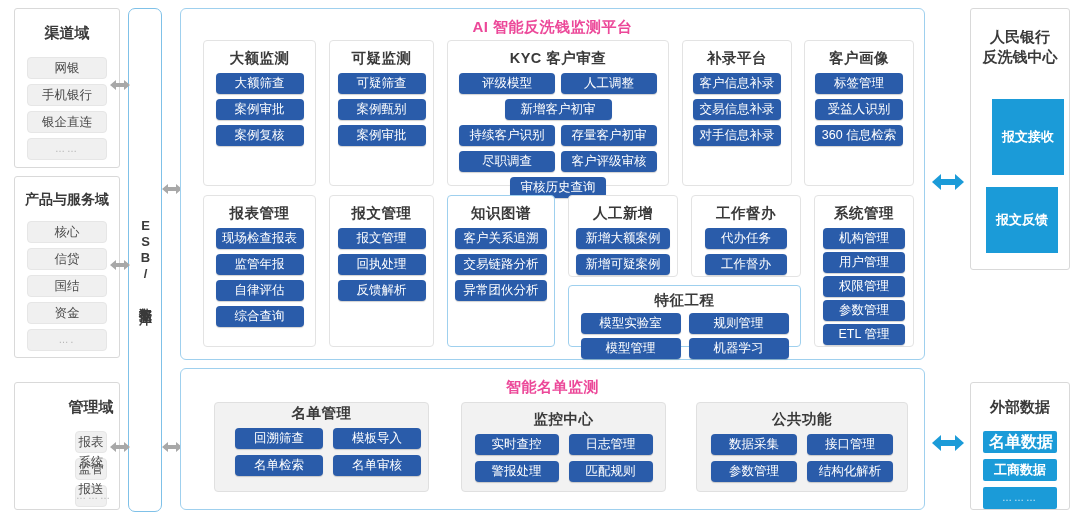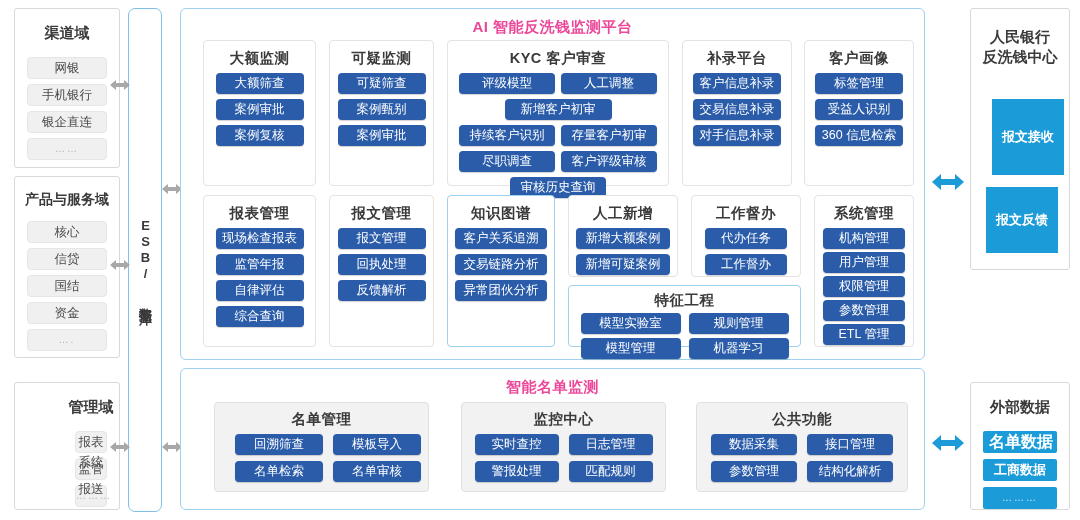--- a/index.html
+++ b/index.html
@@ -298,21 +298,21 @@
         <div class="chip" style="width:82px;">参数管理</div>
         <div class="chip" style="width:82px;">ETL 管理</div>
       </div>
     </div>
   </div>
 
   <div class="panel blueline" style="left:180px;top:368px;width:745px;height:142px;">
     <div class="panel-title" style="margin-top:8px;">智能名单监测</div>
 
     <div class="grp graybg" style="left:33px;top:33px;width:215px;height:90px;">
-      <div class="grp-title" style="margin-top:7px;">名单管理</div>
+      <div class="grp-title" style="margin-top:1px;">名单管理</div>
       <div class="chips" style="gap:6px 10px;padding-top:6px;justify-content:flex-end;">
         <div class="chip" style="width:88px;">回溯筛查</div>
         <div class="chip" style="width:88px;">模板导入</div>
         <div class="chip" style="width:88px;">名单检索</div>
         <div class="chip" style="width:88px;">名单审核</div>
       </div>
     </div>
 
     <div class="grp graybg" style="left:280px;top:33px;width:205px;height:90px;">
       <div class="grp-title" style="margin-top:7px;">监控中心</div>

